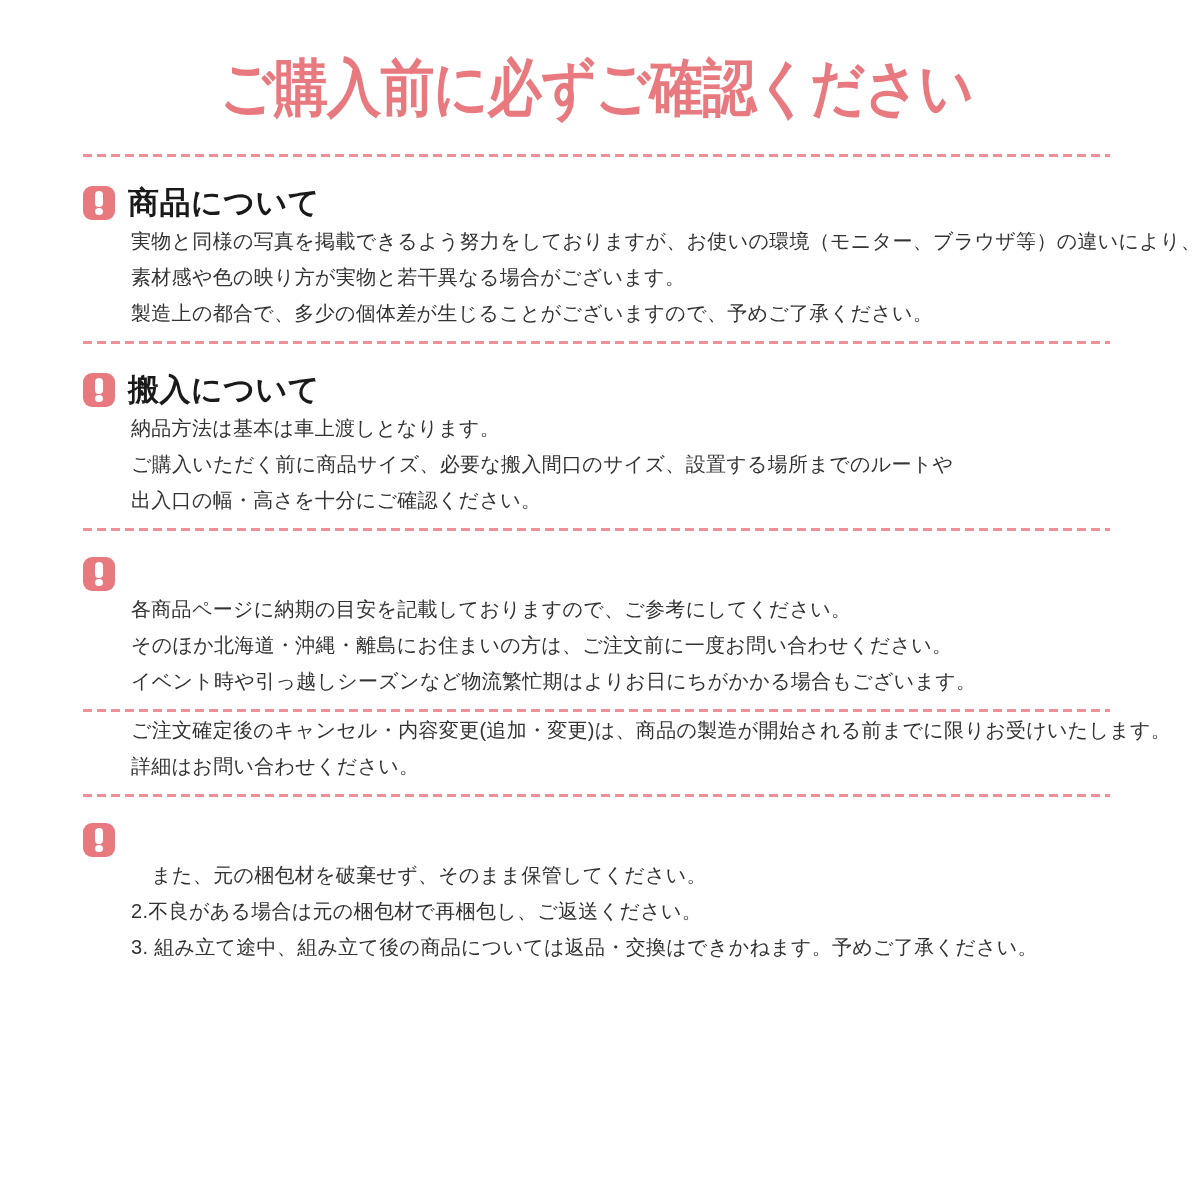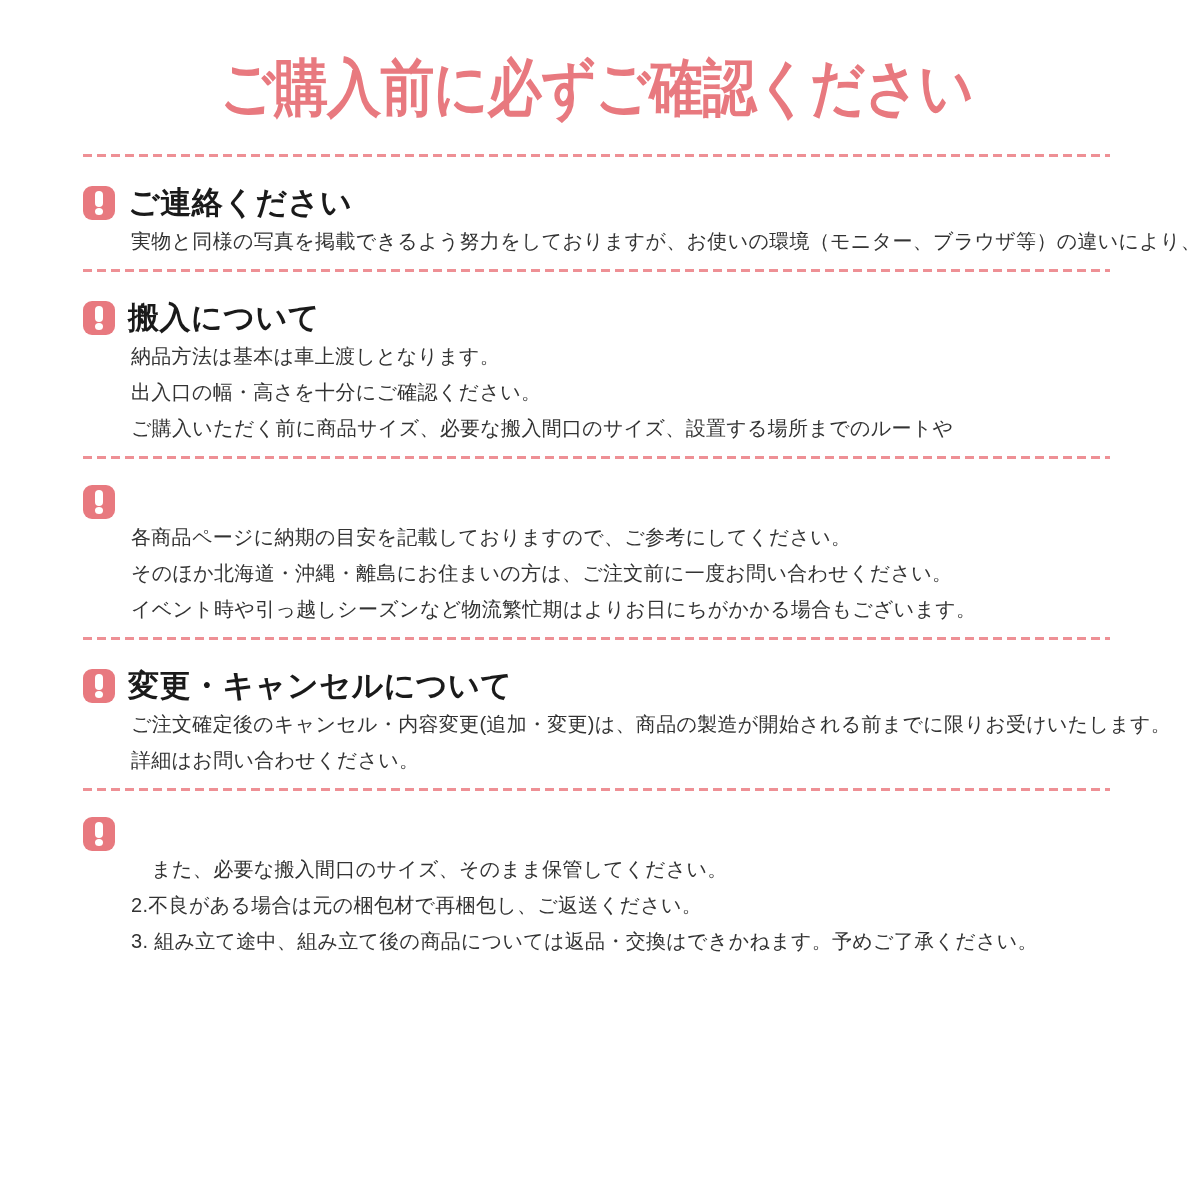--- a/index.html
+++ b/index.html
@@ -86,69 +86,67 @@
 </head>
 <body>
 
 <div class="page">
   <h1 class="title">ご購入前に必ずご確認ください</h1>
   <div id="sections">
   <section class="section">
     <div class="divider"></div>
     <div class="section-header">
       <span class="badge"></span>
-      <h2 class="section-title">ご連絡ください</h2>
+      <h2 class="section-title">商品について</h2>
     </div>
     <div class="section-body">
           <p>実物と同様の写真を掲載できるよう努力をしておりますが、お使いの環境（モニター、ブラウザ等）の違いにより、</p>
+          <p>素材感や色の映り方が実物と若干異なる場合がございます。</p>
+          <p>製造上の都合で、多少の個体差が生じることがございますので、予めご了承ください。</p>
         </div>
   </section>
 
   <section class="section">
     <div class="divider"></div>
     <div class="section-header">
       <span class="badge"></span>
       <h2 class="section-title">搬入について</h2>
     </div>
     <div class="section-body">
           <p>納品方法は基本は車上渡しとなります。</p>
+          <p>ご購入いただく前に商品サイズ、必要な搬入間口のサイズ、設置する場所までのルートや</p>
           <p>出入口の幅・高さを十分にご確認ください。</p>
-          <p>ご購入いただく前に商品サイズ、必要な搬入間口のサイズ、設置する場所までのルートや</p>
         </div>
   </section>
 
   <section class="section">
     <div class="divider"></div>
     <div class="section-header">
       <span class="badge"></span>
     </div>
     <div class="section-body">
           <p>各商品ページに納期の目安を記載しておりますので、ご参考にしてください。</p>
           <p>そのほか北海道・沖縄・離島にお住まいの方は、ご注文前に一度お問い合わせください。</p>
           <p>イベント時や引っ越しシーズンなど物流繁忙期はよりお日にちがかかる場合もございます。</p>
         </div>
   </section>
 
   <section class="section">
     <div class="divider"></div>
-    <div class="section-header">
-      <span class="badge"></span>
-      <h2 class="section-title">変更・キャンセルについて</h2>
-    </div>
     <div class="section-body">
           <p>ご注文確定後のキャンセル・内容変更(追加・変更)は、商品の製造が開始される前までに限りお受けいたします。</p>
           <p>詳細はお問い合わせください。</p>
         </div>
   </section>
 
   <section class="section">
     <div class="divider"></div>
     <div class="section-header">
       <span class="badge"></span>
     </div>
     <div class="section-body">
-          <p>　また、必要な搬入間口のサイズ、そのまま保管してください。</p>
+          <p>　また、元の梱包材を破棄せず、そのまま保管してください。</p>
           <p>2.不良がある場合は元の梱包材で再梱包し、ご返送ください。</p>
           <p>3. 組み立て途中、組み立て後の商品については返品・交換はできかねます。予めご了承ください。</p>
         </div>
   </section>
 </div>
 </div>
 
 </body></html>

